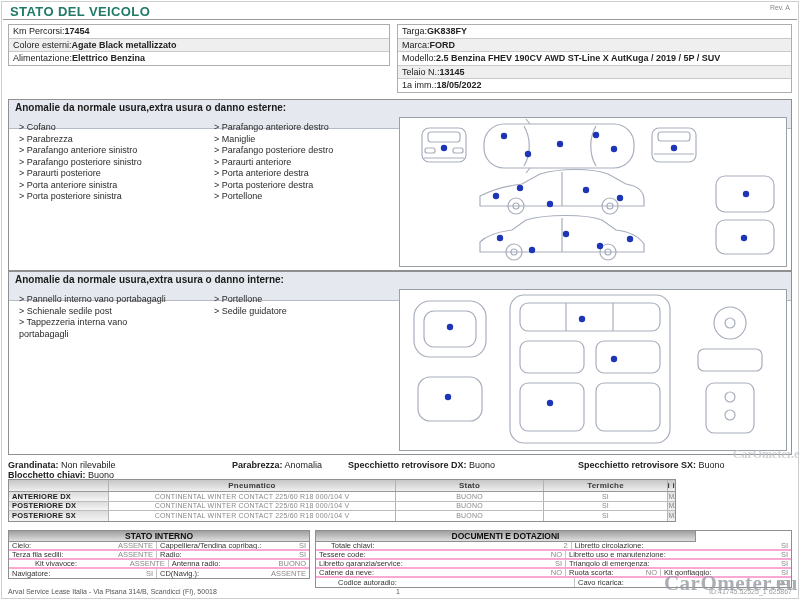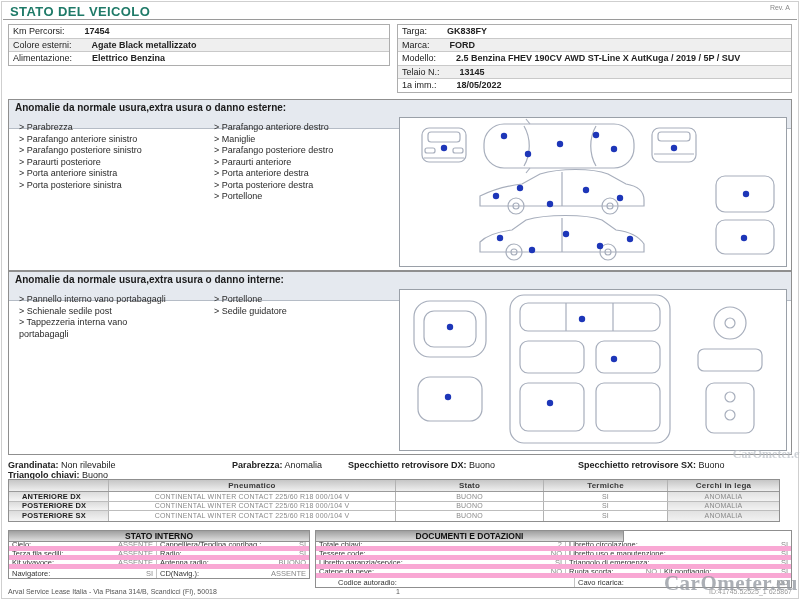--- a/index.html
+++ b/index.html
@@ -8,21 +8,21 @@
         font-family:"Liberation Sans",sans-serif;color:#222}
   .page-border{position:absolute;left:1px;top:1px;right:1px;bottom:1px;border:1px solid #cfcfcf;pointer-events:none}
 
   .title{position:absolute;left:10px;top:4px;font-size:13px;font-weight:bold;color:#1f7a68;letter-spacing:.4px}
   .rev{position:absolute;right:10px;top:4px;font-size:7px;color:#888}
   .toprule{position:absolute;left:3px;right:3px;top:19px;border-top:1px solid #9a9a9a}
 
   .info-table{position:absolute;font-size:9px;border:1px solid #adadad;background:#fff}
   #info-left{left:8px;top:24px;width:382px}
   #info-right{left:397px;top:24px;width:395px}
-  .info-row{display:flex;gap:20px;padding:1px 4px;border-bottom:1px solid #c9c9c9;line-height:10.5px}
+  .info-row{display:flex;gap:0;padding:1px 4px;border-bottom:1px solid #c9c9c9;line-height:10.5px}
   .info-row:last-child{border-bottom:none}
   .info-row:nth-child(even){background:#efefef}
   .info-row .lbl{white-space:nowrap}
   .info-row .val{font-weight:bold}
 
   .section{position:absolute;left:8px;width:784px;border:1px solid #8f8f8f;background:#fff}
   #section-ext{top:99px;height:172px}
   #section-int{top:271px;height:184px}
   .section-header{height:29px;background:#e5e9ef;border-bottom:1px solid #b5bcc6;
                   font-size:10px;font-weight:bold;padding:2px 6px;color:#1a1a1a}
@@ -39,41 +39,41 @@
   .cond{position:absolute;left:8px;font-size:9px;color:#222;white-space:nowrap}
   #cond-line1{top:460px;width:784px}
   #cond-line2{top:470px;width:784px}
   .cond-item{display:inline-block}
   #cond-line1 .cond-item:nth-child(1){width:224px}
   #cond-line1 .cond-item:nth-child(2){width:116px}
   #cond-line1 .cond-item:nth-child(3){width:230px}
   .cond-item b{font-weight:bold}
   .cond-item i{font-style:normal}
 
-  .tyre-table{position:absolute;left:8px;top:479px;width:772px;border:1px solid #8f8f8f;font-size:7px;background:#fff}
+  .tyre-table{position:absolute;left:8px;top:479px;width:668px;border:1px solid #8f8f8f;font-size:7px;background:#fff}
   .tyre-head{display:flex;height:12px;background:linear-gradient(#c6c6c6,#efefef);
              border-bottom:1px solid #9a9a9a;font-size:8px;font-weight:bold;color:#3a3a3a}
   .tyre-row{display:flex;height:9.5px;border-bottom:1px solid #bdbdbd}
   .tyre-row:last-child{border-bottom:none}
   .tc{border-right:1px solid #b3b3b3;display:flex;align-items:center;justify-content:center;
       overflow:hidden;white-space:nowrap;letter-spacing:.2px}
   .tc:last-child{border-right:none}
-  .tc0{width:100px;justify-content:flex-start;padding-left:13px}
+  .tc0{width:100px;justify-content:flex-start;padding-left:3px}
   .tc1{width:287px}.tc2{width:148px}.tc3{width:124px}.tc4{flex:1}
   .tyre-row .tc0{font-weight:bold;font-size:7.5px;background:linear-gradient(#dcdcdc,#f4f4f4);color:#222}
   .tyre-row .tc1,.tyre-row .tc2,.tyre-row .tc3{color:#8a8a8a}
   .tyre-row .tc4{color:#8a8a8a;background:linear-gradient(#e2e2e2,#f2f2f2)}
 
   .mini-table{position:absolute;top:530px;border:1px solid #8f8f8f;font-size:7.5px;background:#fff}
   #interior-table{left:8px;width:302px}
   #documents-table{left:315px;width:477px}
   .mini-header{height:11px;background:linear-gradient(#9f9f9f,#dedede);border-bottom:1px solid #8f8f8f;
                font-weight:bold;font-size:8.5px;display:flex;align-items:center;justify-content:center;color:#101010}
-  #documents-table .mini-header{width:308px;border-right:1px solid #8f8f8f}
-  .pair-row{display:flex;height:9px;border-bottom:5px solid #f9a8d4}
+  #documents-table .mini-header{width:380px;border-right:1px solid #8f8f8f}
+  .pair-row{display:flex;height:9px;border-bottom:2px solid #f9a8d4}
   .pair-row:last-child{border-bottom:none}
   .pair-cell{display:flex;justify-content:space-between;align-items:center;padding:0 3px;
              border-right:1px solid #c4c4c4;overflow:hidden;white-space:nowrap}
   .pair-cell:last-child{border-right:none}
   .plbl{color:#333}
   .pval{color:#8a8a8a}
 
   .footer{position:absolute;top:588px;left:8px;right:8px;font-size:7px;color:#555}
   .footer-page{position:absolute;left:388px;top:0}
   .footer-id{position:absolute;right:0;top:0;color:#9a9a9a}
@@ -126,20 +126,21 @@
       </div>
       <div class="info-row">
         <span class="lbl">1a imm.:</span>
         <span class="val">18/05/2022</span>
       </div>
     </div>
 
   <div class="section" id="section-ext">
     <div class="section-header">Anomalie da normale usura,extra usura o danno esterne:</div>
     <div class="anomaly-col" id="ext-col1">
+        <div class="anomaly-item">&gt; Cofano</div>
         <div class="anomaly-item">&gt; Parabrezza</div>
         <div class="anomaly-item">&gt; Parafango anteriore sinistro</div>
         <div class="anomaly-item">&gt; Parafango posteriore sinistro</div>
         <div class="anomaly-item">&gt; Paraurti posteriore</div>
         <div class="anomaly-item">&gt; Porta anteriore sinistra</div>
         <div class="anomaly-item">&gt; Porta posteriore sinistra</div>
       </div>
     <div class="anomaly-col" id="ext-col2">
         <div class="anomaly-item">&gt; Parafango anteriore destro</div>
         <div class="anomaly-item">&gt; Maniglie</div>
@@ -262,21 +263,21 @@
             <circle cx="48" cy="106" r="3.2" fill="#1d36b8"></circle>
             <circle cx="182" cy="28" r="3.2" fill="#1d36b8"></circle>
             <circle cx="150" cy="112" r="3.2" fill="#1d36b8"></circle>
             <circle cx="214" cy="68" r="3.2" fill="#1d36b8"></circle>
           </g>
       </svg>
     </div>
   </div>
 
   <div class="cond" id="cond-line1"><span class="cond-item"><b>Grandinata:</b><i> Non rilevabile</i></span><span class="cond-item"><b>Parabrezza:</b><i> Anomalia</i></span><span class="cond-item"><b>Specchietto retrovisore DX:</b><i> Buono</i></span><span class="cond-item"><b>Specchietto retrovisore SX:</b><i> Buono</i></span></div>
-  <div class="cond" id="cond-line2"><span class="cond-item"><b>Triangolo chiavi:</b><i> Buono</i></span></div>
+  <div class="cond" id="cond-line2"><span class="cond-item"><b>Blocchetto chiavi:</b><i> Buono</i></span></div>
 
   <div class="tyre-table">
     <div class="tyre-head">
       <div class="tc tc0"></div>
       <div class="tc tc1">Pneumatico</div>
       <div class="tc tc2">Stato</div>
       <div class="tc tc3">Termiche</div>
       <div class="tc tc4">Cerchi in lega</div>
     </div>
     <div>
@@ -321,21 +322,21 @@
           <div class="pair-cell" style="width: 148px;">
             <span class="plbl">Terza fila sedili:</span>
             <span class="pval">ASSENTE</span>
           </div>
           <div class="pair-cell" style="width: 152px;">
             <span class="plbl">Radio:</span>
             <span class="pval">SI</span>
           </div>
         </div>
         <div class="pair-row">
-          <div class="pair-cell" style="width: 148px;">
+          <div class="pair-cell" style="width: 148px; margin-left: 23px;">
             <span class="plbl">Kit vivavoce:</span>
             <span class="pval">ASSENTE</span>
           </div>
           <div class="pair-cell" style="width: 152px;">
             <span class="plbl">Antenna radio:</span>
             <span class="pval">BUONO</span>
           </div>
         </div>
         <div class="pair-row">
           <div class="pair-cell" style="width: 148px;">
@@ -347,21 +348,21 @@
             <span class="pval">ASSENTE</span>
           </div>
         </div>
       </div>
   </div>
 
   <div class="mini-table" id="documents-table">
     <div class="mini-header">DOCUMENTI E DOTAZIONI</div>
     <div>
         <div class="pair-row">
-          <div class="pair-cell" style="width: 250px;">
+          <div class="pair-cell" style="width: 250px; margin-left: 12px;">
             <span class="plbl">Totale chiavi:</span>
             <span class="pval">2</span>
           </div>
           <div class="pair-cell" style="width: 225px;">
             <span class="plbl">Libretto circolazione:</span>
             <span class="pval">SI</span>
           </div>
         </div>
         <div class="pair-row">
           <div class="pair-cell" style="width: 250px;">

